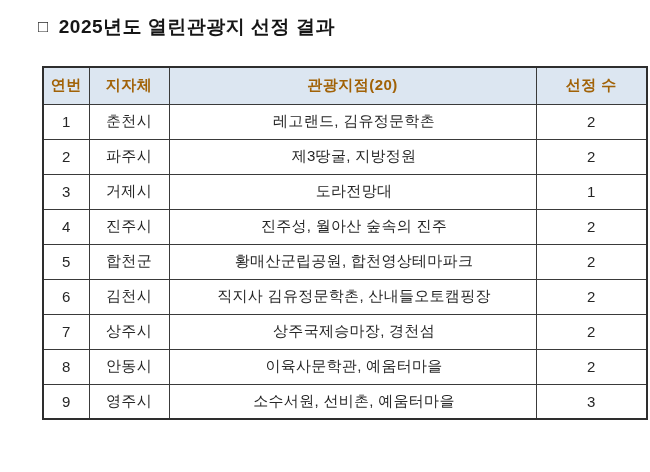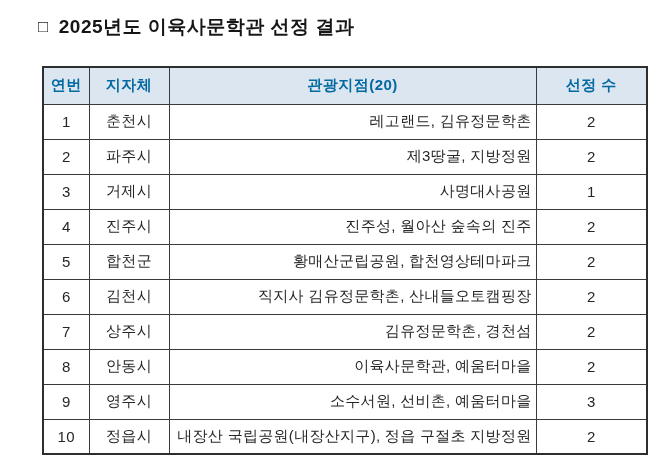--- a/index.html
+++ b/index.html
@@ -51,47 +51,47 @@
   table.result-table col.c4 { width: 111px; }
   table.result-table th {
     height: 37px;
     background: var(--header-bg, #dce6f1);
     border: 1px solid #3a3a3a;
     font-weight: bold;
     text-align: center;
     vertical-align: middle;
     padding: 0 2px;
     letter-spacing: 0.5px;
-    color: #0369a1;
+    color: #a16207;
   }
   table.result-table td {
     height: 35px;
     border: 1px solid #3a3a3a;
     text-align: center;
     vertical-align: middle;
     padding: 0 2px;
     background: #ffffff;
     letter-spacing: 0.3px;
     white-space: nowrap;
     overflow: hidden;
   }
   table.result-table td.spots {
-    text-align: right;
+    text-align: center;
     padding-left: 7px;
     padding-right: 4px;
   }
 </style>
 </head>
 <body>
 
 <div class="page">
 
   <div class="doc-title">
     <span class="bullet">□</span>
-    <span>2025년도 이육사문학관 선정 결과</span>
+    <span>2025년도 열린관광지 선정 결과</span>
   </div>
 
   <table class="result-table">
     <colgroup>
       <col class="c1">
         <col class="c2">
         <col class="c3">
         <col class="c4">
     </colgroup>
     <thead>
@@ -111,21 +111,21 @@
       </tr>
       <tr>
         <td>2</td>
         <td>파주시</td>
         <td class="spots">제3땅굴, 지방정원</td>
         <td>2</td>
       </tr>
       <tr>
         <td>3</td>
         <td>거제시</td>
-        <td class="spots">사명대사공원</td>
+        <td class="spots">도라전망대</td>
         <td>1</td>
       </tr>
       <tr>
         <td>4</td>
         <td>진주시</td>
         <td class="spots">진주성, 월아산 숲속의 진주</td>
         <td>2</td>
       </tr>
       <tr>
         <td>5</td>
@@ -135,37 +135,31 @@
       </tr>
       <tr>
         <td>6</td>
         <td>김천시</td>
         <td class="spots">직지사 김유정문학촌, 산내들오토캠핑장</td>
         <td>2</td>
       </tr>
       <tr>
         <td>7</td>
         <td>상주시</td>
-        <td class="spots">김유정문학촌, 경천섬</td>
+        <td class="spots">상주국제승마장, 경천섬</td>
         <td>2</td>
       </tr>
       <tr>
         <td>8</td>
         <td>안동시</td>
         <td class="spots">이육사문학관, 예움터마을</td>
         <td>2</td>
       </tr>
       <tr>
         <td>9</td>
         <td>영주시</td>
         <td class="spots">소수서원, 선비촌, 예움터마을</td>
         <td>3</td>
       </tr>
-      <tr>
-        <td>10</td>
-        <td>정읍시</td>
-        <td class="spots">내장산 국립공원(내장산지구), 정읍 구절초 지방정원</td>
-        <td>2</td>
-      </tr>
     </tbody>
   </table>
 
 </div>
 
 </body></html>

